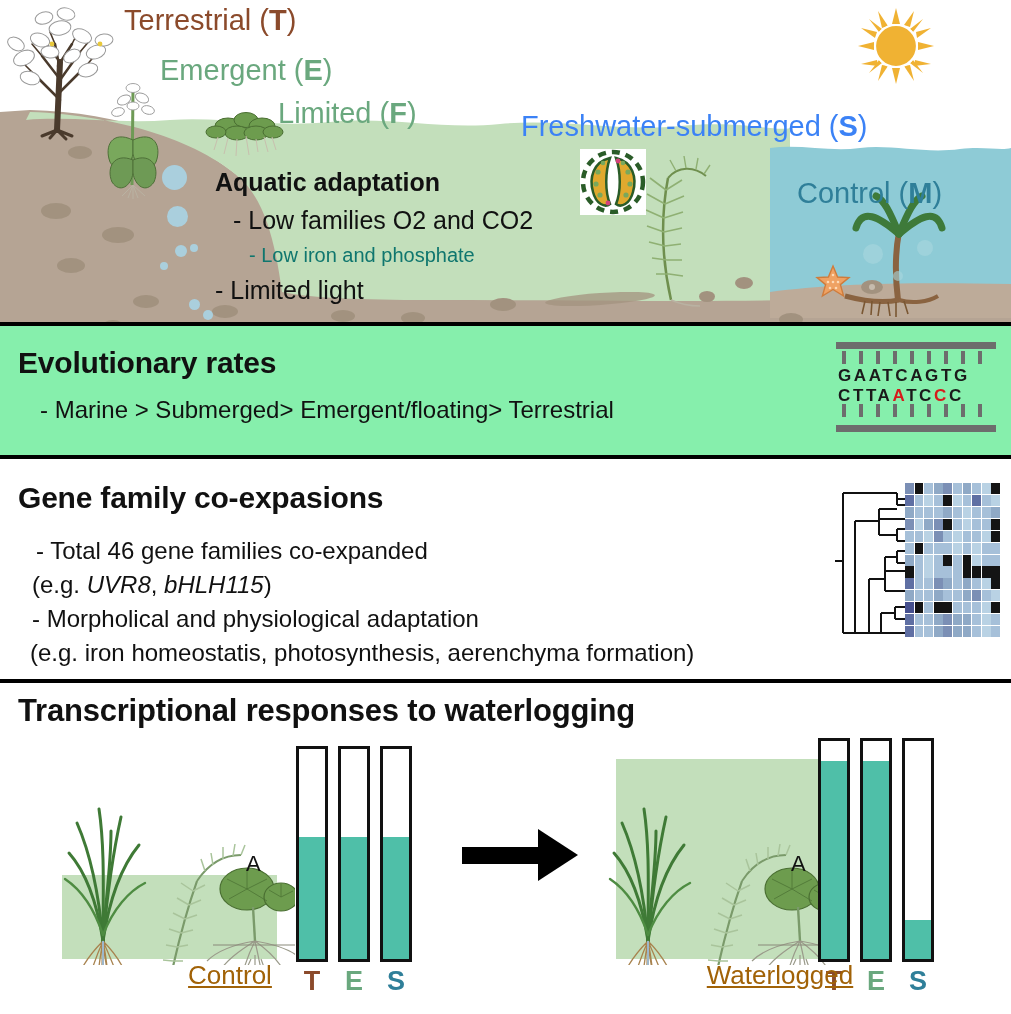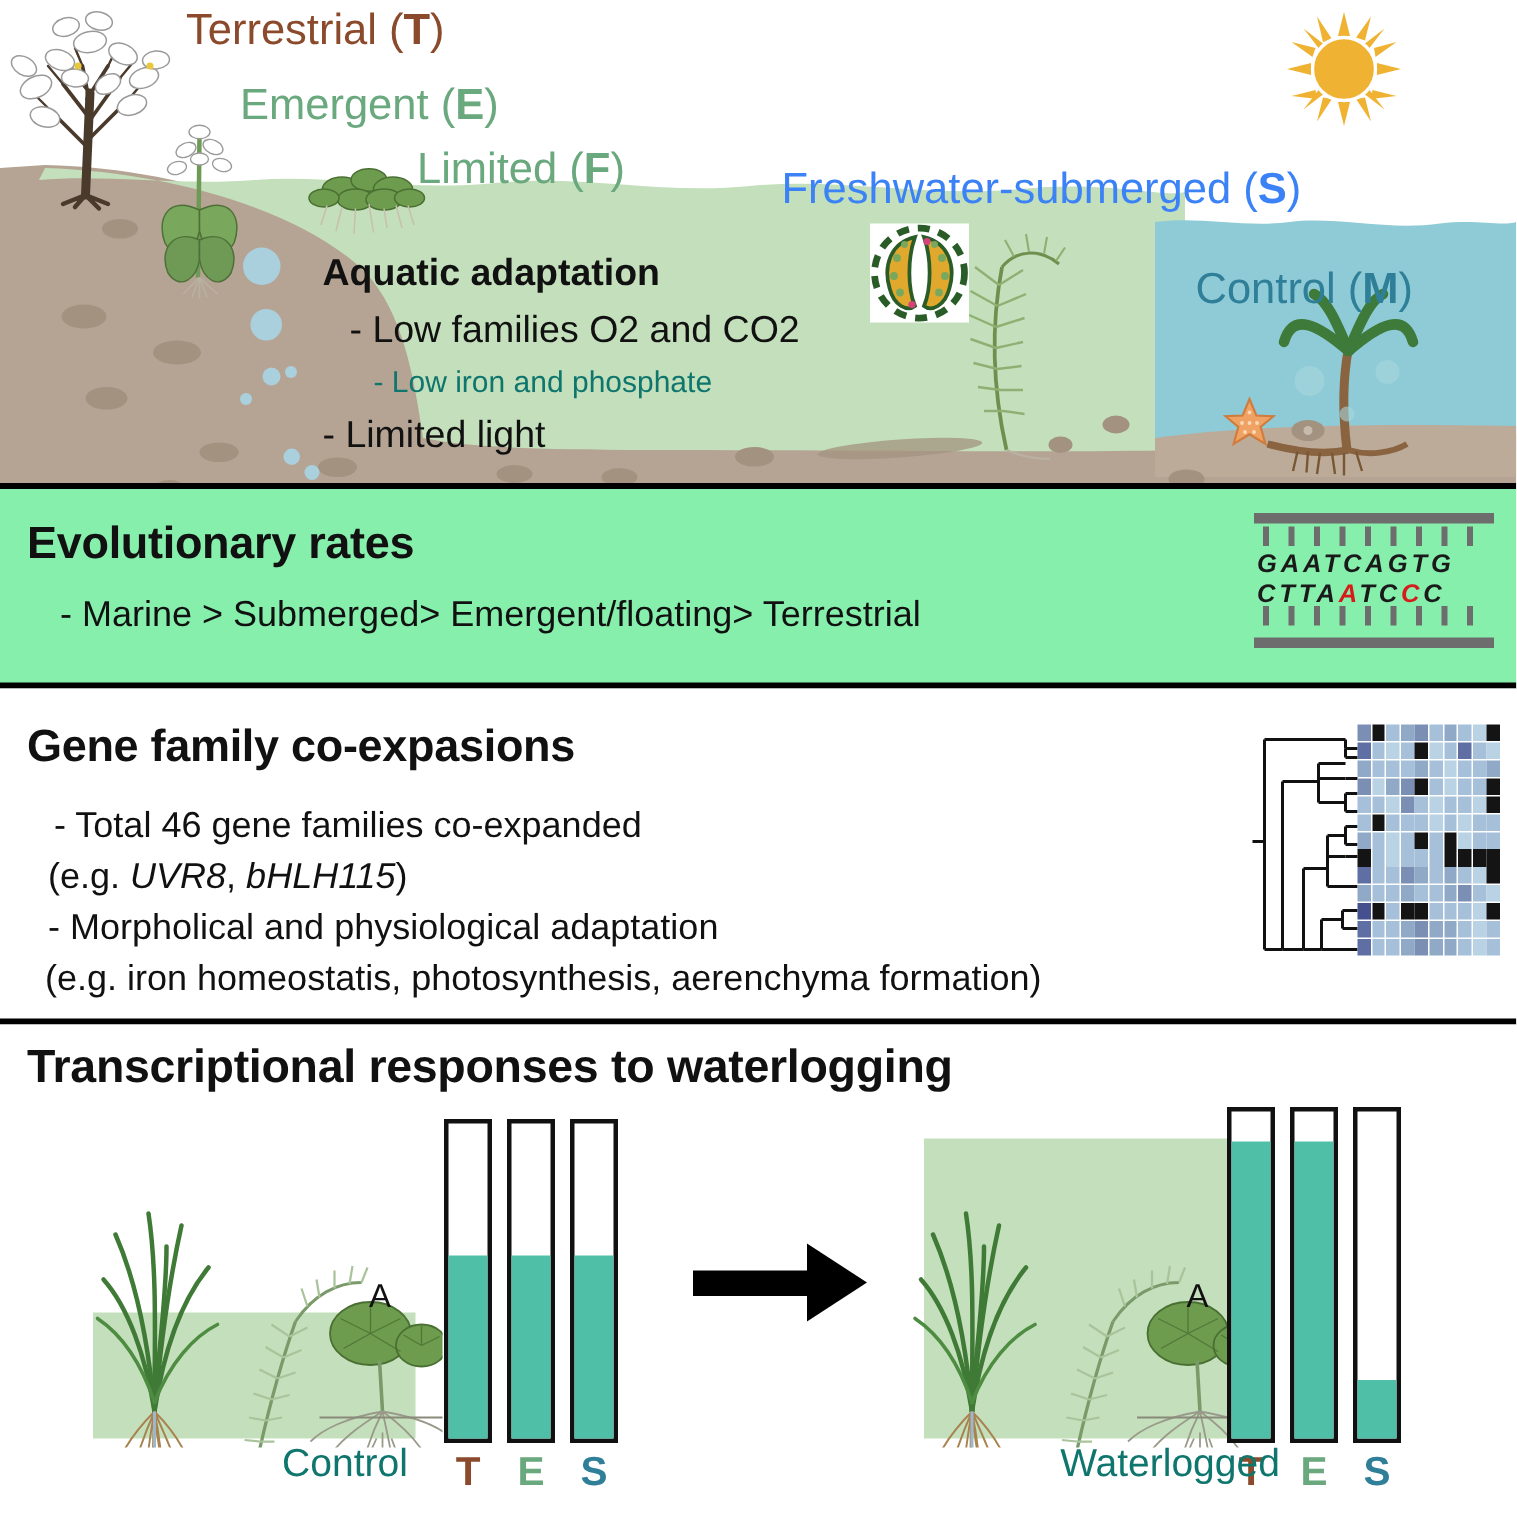--- a/index.html
+++ b/index.html
@@ -40,21 +40,21 @@
   .heat .cell{position:absolute;}
 
   
   #panel-trans{position:absolute;left:0;top:683px;width:1011px;height:331px;background:#fff;}
 
   .plantbox{position:absolute;background:#c3dfbb;}
   .barwrap{position:absolute;}
   .bar{position:absolute;border:3px solid #111;background:#fff;box-sizing:border-box;}
   .barfill{position:absolute;left:0;bottom:0;width:100%;background:#4fbfa8;}
   .barlabel{position:absolute;font-weight:bold;font-size:27px;text-align:center;}
-  .caption{position:absolute;font-size:26px;color:#0f766e;text-align:center;}
+  .caption{position:absolute;font-size:26px;color:#a16207;text-align:center;text-decoration:underline;}
 
   .arrow{position:absolute;}
   .arrow .shaft{position:absolute;background:#000;}
   .arrow .head{position:absolute;width:0;height:0;border-top:26px solid transparent;border-bottom:26px solid transparent;border-left:40px solid #000;}
 
   .letterA{position:absolute;font-size:22px;color:#111;}
 </style>
 </head>
 <body>
 
@@ -269,21 +269,21 @@
       <div style="font-size:25px;color:#111;margin-top:9px;">- Limited light</div>
     </div>
 
     <div class="divider-bottom"></div>
   </div>
 
   <div id="panel-evo">
     <div class="sect-title" style="position:absolute;left:18px;top:20px;">Evolutionary rates</div>
     <div class="sect-line" style="position:absolute;left:40px;top:70px;">- Marine &gt; Submerged&gt; Emergent/floating&gt; Terrestrial</div>
 
-    <div class="dna" style="left:832px;top:352px;width:168px;height:90px;position:absolute;top:16px;font-style:italic;">
+    <div class="dna" style="left:832px;top:352px;width:168px;height:90px;position:absolute;top:16px;">
       <div class="rail" style="left:4px;top:0px;width:160px;"></div>
       <div class="rail" style="left:4px;top:83px;width:160px;"></div>
 
       <div class="tick" style="left:10px;top:9px;height:13px;"></div>
       <div class="tick" style="left:27px;top:9px;height:13px;"></div>
       <div class="tick" style="left:44px;top:9px;height:13px;"></div>
       <div class="tick" style="left:61px;top:9px;height:13px;"></div>
       <div class="tick" style="left:78px;top:9px;height:13px;"></div>
       <div class="tick" style="left:95px;top:9px;height:13px;"></div>
       <div class="tick" style="left:112px;top:9px;height:13px;"></div>

